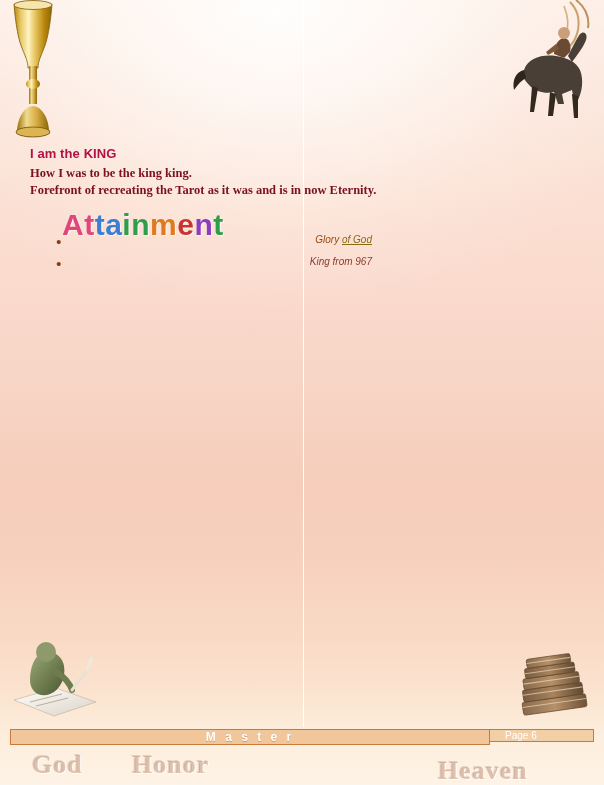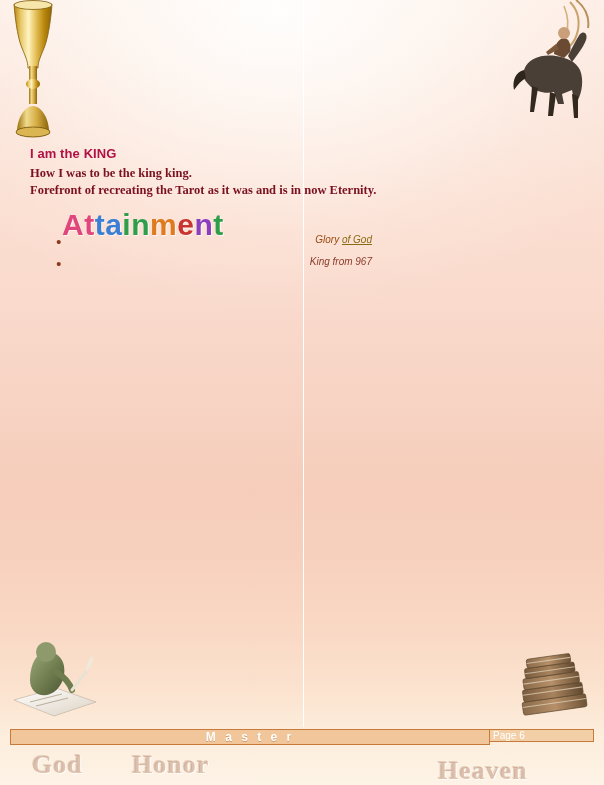--- a/index.html
+++ b/index.html
@@ -184,21 +184,21 @@
     letter-spacing: 3px;
     text-shadow: 0 1px 0 rgba(150,80,30,0.35);
   }
   .footer-page {
     width: 104px;
     background: #f3cfa8;
     border: 1px solid #c77a3a;
     border-left: none;
     display: flex;
     align-items: center;
-    padding-left: 3px;
+    padding-left: 15px;
     box-sizing: border-box;
   }
   .footer-page-text {
     font-family: "Liberation Sans", sans-serif;
     font-size: 10px;
     color: #ffffff;
   }
 
   
   .watermarks {

